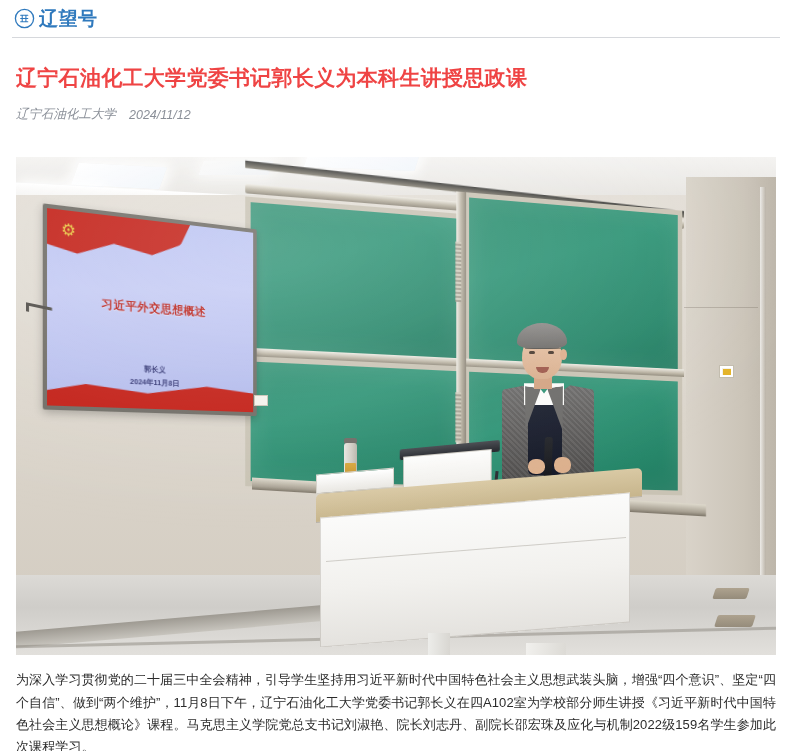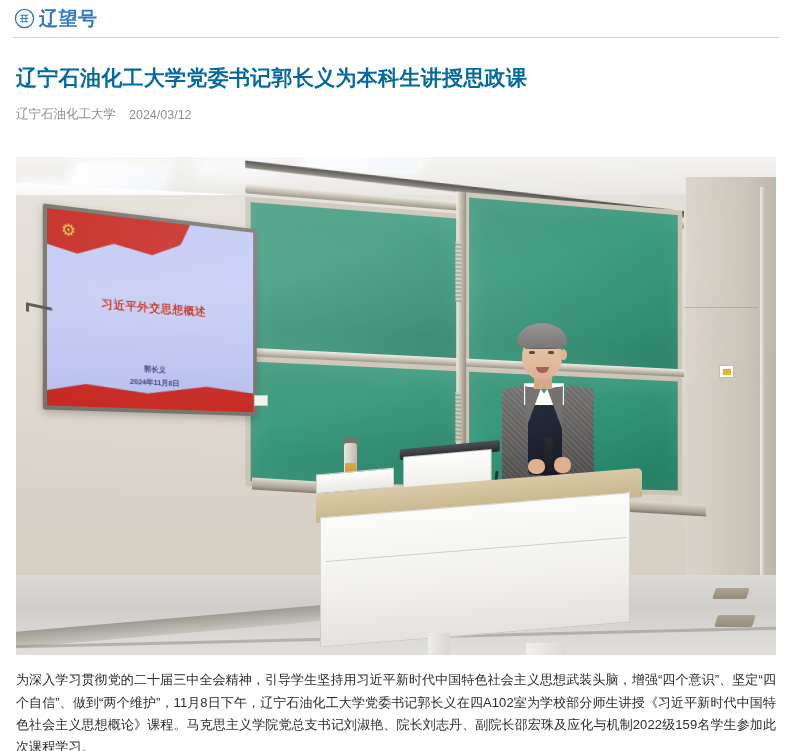--- a/index.html
+++ b/index.html
@@ -46,32 +46,33 @@
     background: #d6d8dc;
   }
 
   
   #article { padding: 0 16px; }
 
   #page-title {
     margin: 26px 0 0 0;
     font-size: 21px;
     font-weight: 700;
-    color: #0369a1;
+    color: #ef4444;
     letter-spacing: .3px;
     line-height: 1.3;
   }
 
   #byline {
     margin-top: 15px;
     display: flex;
     align-items: center;
     gap: 13px;
     font-size: 12.5px;
     color: #8a8f98;
+    font-style: italic;
   }
 
   
   #article-photo {
     position: relative;
     margin-top: 34px;
     width: 760px;
     height: 498px;
     overflow: hidden;
     background: #cfcac2;
@@ -447,21 +448,21 @@
   </div>
 </div>
 <div id="header-divider"></div>
 
 <div id="article">
 
   <h1 id="page-title">辽宁石油化工大学党委书记郭长义为本科生讲授思政课</h1>
 
   <div id="byline">
     <span>辽宁石油化工大学</span>
-    <span>2024/03/12</span>
+    <span>2024/11/12</span>
   </div>
 
   <div id="article-photo">
     <div id="photo-scene">
 
       <div class="ceiling"></div>
       <div class="ceiling-light cl1"></div>
       <div class="ceiling-light cl2"></div>
       <div class="ceiling-light cl3"></div>
       <div class="ceiling-light cl4"></div>

